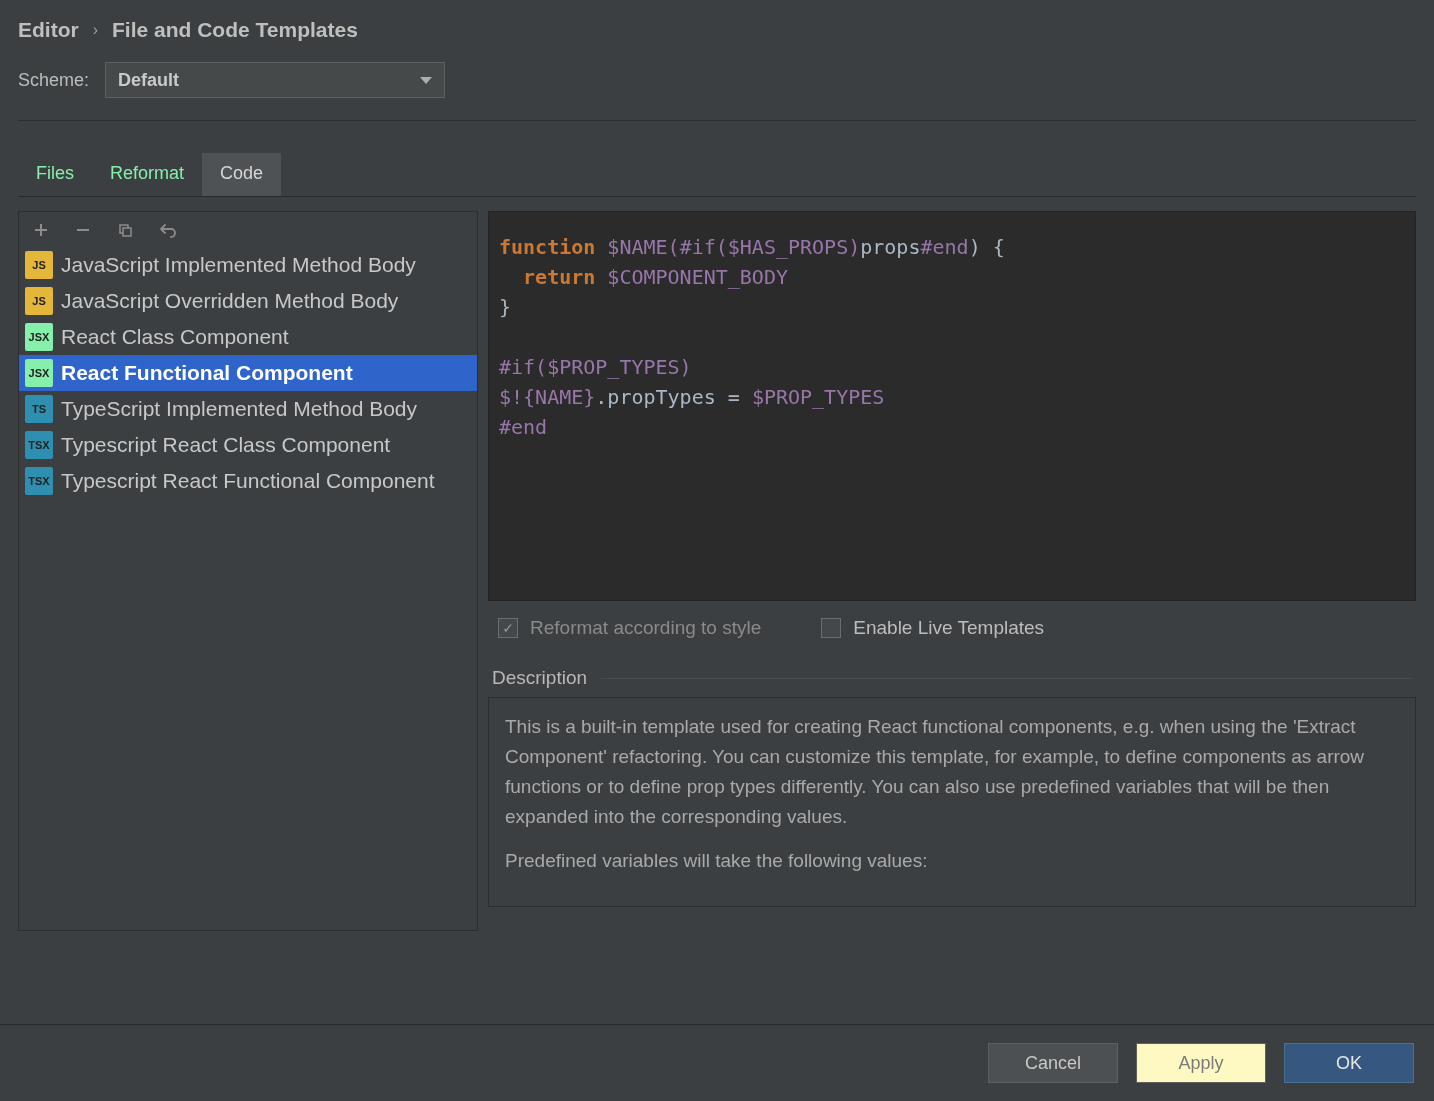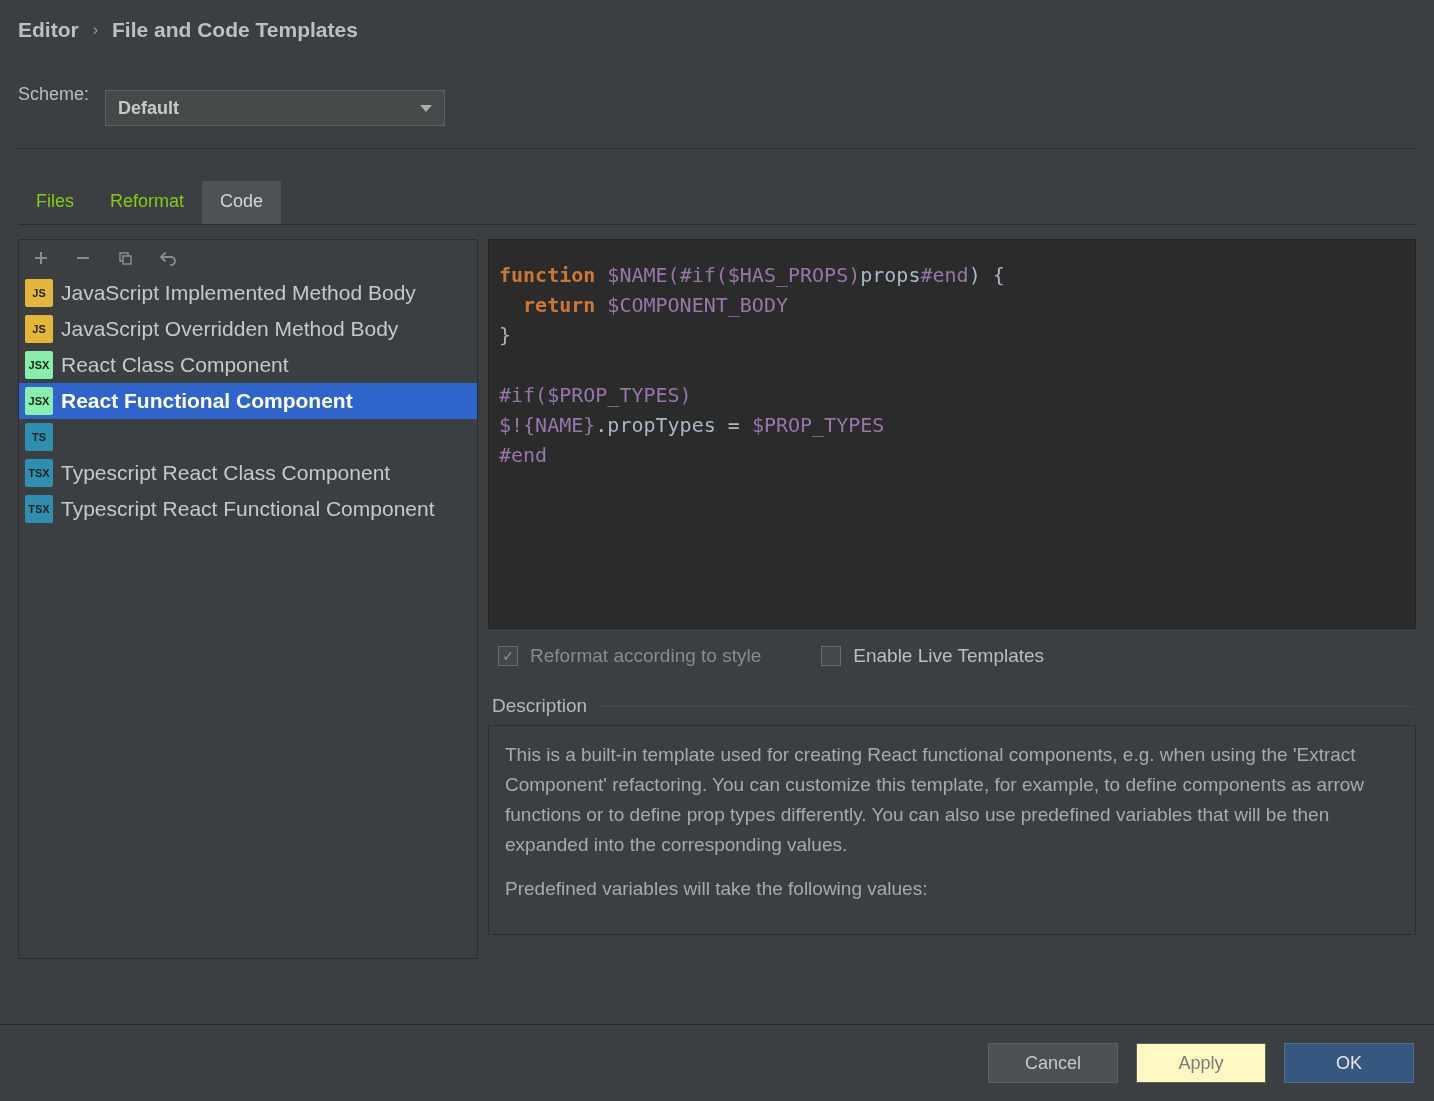--- a/index.html
+++ b/index.html
@@ -36,21 +36,20 @@
     height: 36px;
     background: #45494a;
     border: 1px solid #5e6060;
     display: flex;
     align-items: center;
     justify-content: space-between;
     padding: 0 12px;
     color: #cacaca;
     font-weight: 600;
     font-size: 18px;
-    margin-top: 28px;
   }
   .scheme-select .tri {
     width: 0; height: 0;
     border-left: 6px solid transparent;
     border-right: 6px solid transparent;
     border-top: 7px solid #aeaeae;
   }
 
   hr.sep {
     border: none;
@@ -60,21 +59,21 @@
 
   
   .tabs {
     display: flex;
     margin: 32px 18px 0 18px;
     border-bottom: 1px solid #2b2b2b;
   }
   .tab {
     padding: 10px 18px 12px 18px;
     font-size: 18px;
-    color: #84cc16;
+    color: #86efac;
     cursor: pointer;
   }
   .tab.active {
     background: #4e5254;
     color: #d6d6d6;
   }
 
   
   .main {
     display: flex;
@@ -290,20 +289,21 @@
           <div class="titem">
             <span class="badge badge-jsx">JSX</span>
             <span>React Class Component</span>
           </div>
           <div class="titem selected">
             <span class="badge badge-jsx">JSX</span>
             <span>React Functional Component</span>
           </div>
           <div class="titem">
             <span class="badge badge-ts">TS</span>
+            <span>TypeScript Implemented Method Body</span>
           </div>
           <div class="titem">
             <span class="badge badge-tsx">TSX</span>
             <span>Typescript React Class Component</span>
           </div>
           <div class="titem">
             <span class="badge badge-tsx">TSX</span>
             <span>Typescript React Functional Component</span>
           </div>
         </div>

